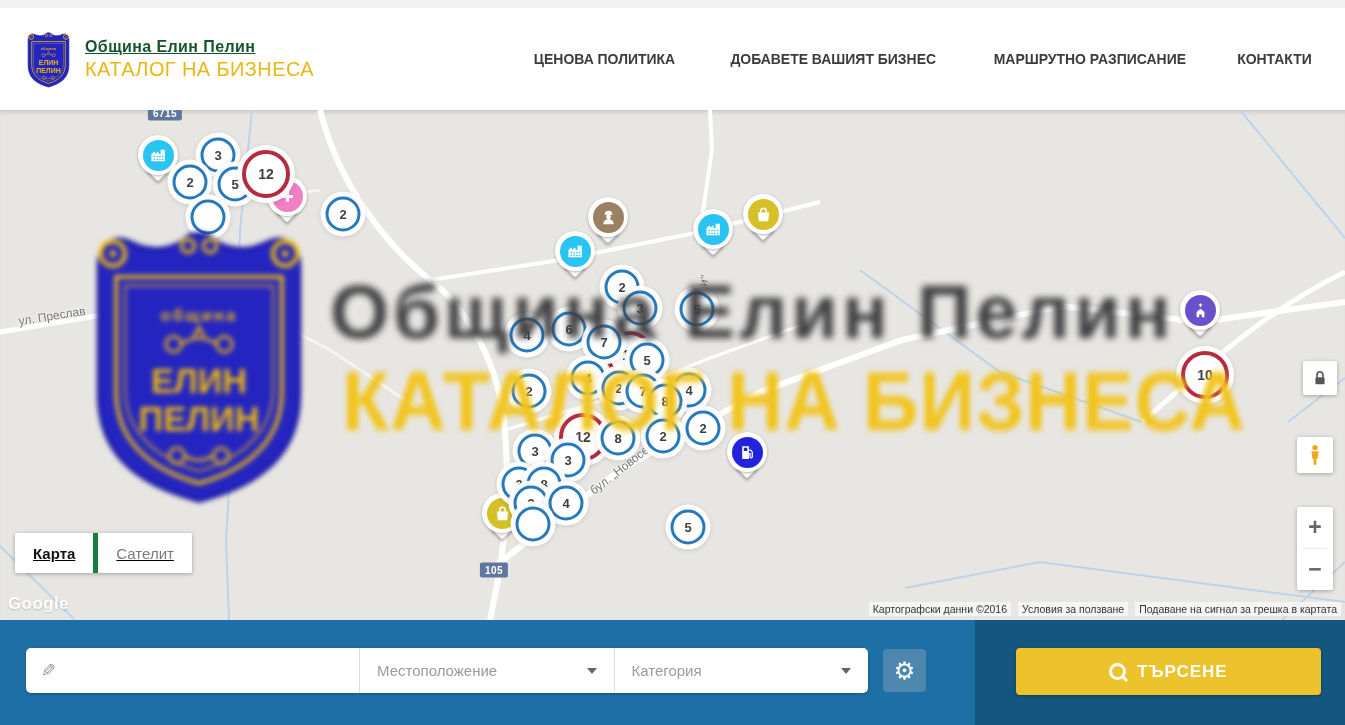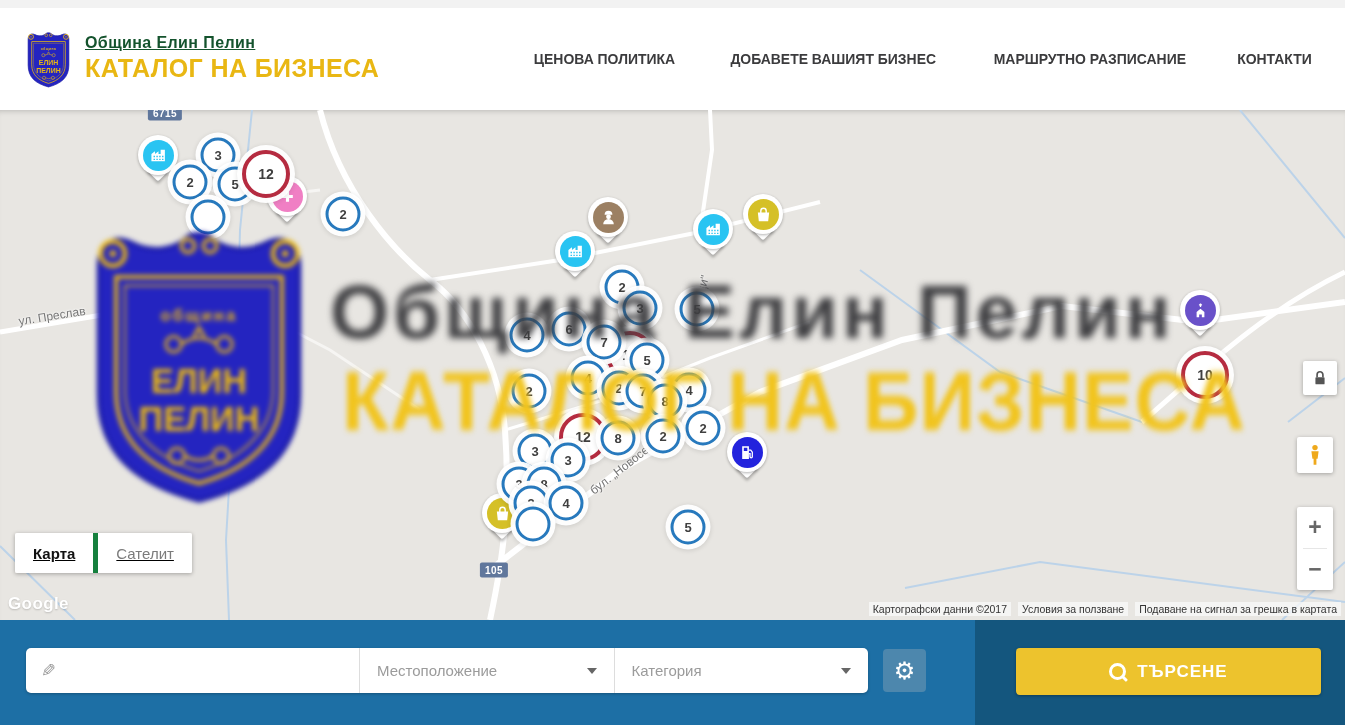--- a/index.html
+++ b/index.html
@@ -5,21 +5,21 @@
   html,body{margin:0;padding:0;}
   body{font-family:"Liberation Sans",sans-serif;background:#f2f2f2;}
   #page{position:relative;width:1345px;height:725px;overflow:hidden;background:#fff;}
 
   
   .topstrip{position:absolute;top:0;left:0;width:100%;height:8px;background:#f2f2f2;z-index:9;}
   .header{position:absolute;top:8px;left:0;width:100%;height:102px;background:#fff;display:flex;align-items:center;padding:0 25px;box-sizing:border-box;z-index:9;}
   .logo-crest{width:47px;height:60px;flex:0 0 auto;}
   .brand{margin-left:13px;line-height:1.25;}
   .brand-title{font-size:16px;font-weight:bold;color:#14532d;letter-spacing:.4px;text-decoration:underline;}
-  .brand-sub{font-size:25px;font-weight:bold;color:#e9b713;letter-spacing:.4px;}
+  .brand-sub{font-size:20px;font-weight:normal;color:#e9b713;letter-spacing:.4px;}
   .nav{margin-left:auto;display:flex;gap:36px;margin-right:4px;}
   .nav span{display:inline-block;font-size:15.5px;font-weight:bold;color:#3b3b3d;transform:scaleX(.9);cursor:pointer;white-space:nowrap;}
 
   
   #map{position:absolute;top:110px;left:0;width:1345px;height:510px;background:#e8e6e2;overflow:hidden;box-shadow:inset 0 5px 6px -5px rgba(0,0,0,.25);}
   #roads{position:absolute;inset:0;z-index:0;}
   .badge{position:absolute;transform:translate(-50%,-50%);background:#60779c;color:#fff;font-size:10px;font-weight:bold;padding:2px 5px;border-radius:2px;letter-spacing:.5px;z-index:1;}
   .street{position:absolute;color:#777;font-size:12px;white-space:nowrap;z-index:1;text-shadow:0 0 2px #fff,0 0 3px #fff;}
 
   
@@ -305,21 +305,21 @@
     </div>
 
     <div class="maptype">
       <div class="mt-btn mt-map">Карта</div>
       <div class="mt-btn mt-sat">Сателит</div>
     </div>
 
     <div class="google">Google</div>
 
     <div class="attrib">
-      <span>Картографски данни ©2017</span>
+      <span>Картографски данни ©2016</span>
       <span class="lnk">Условия за ползване</span>
       <span class="lnk">Подаване на сигнал за грешка в картата</span>
     </div>
 
     <div class="ctrl lock-btn">
       <svg width="20" height="20" viewBox="0 0 24 24">
           <use href="#icon-lock"></use>
         </svg>
     </div>
     <div class="ctrl pegman-btn">

